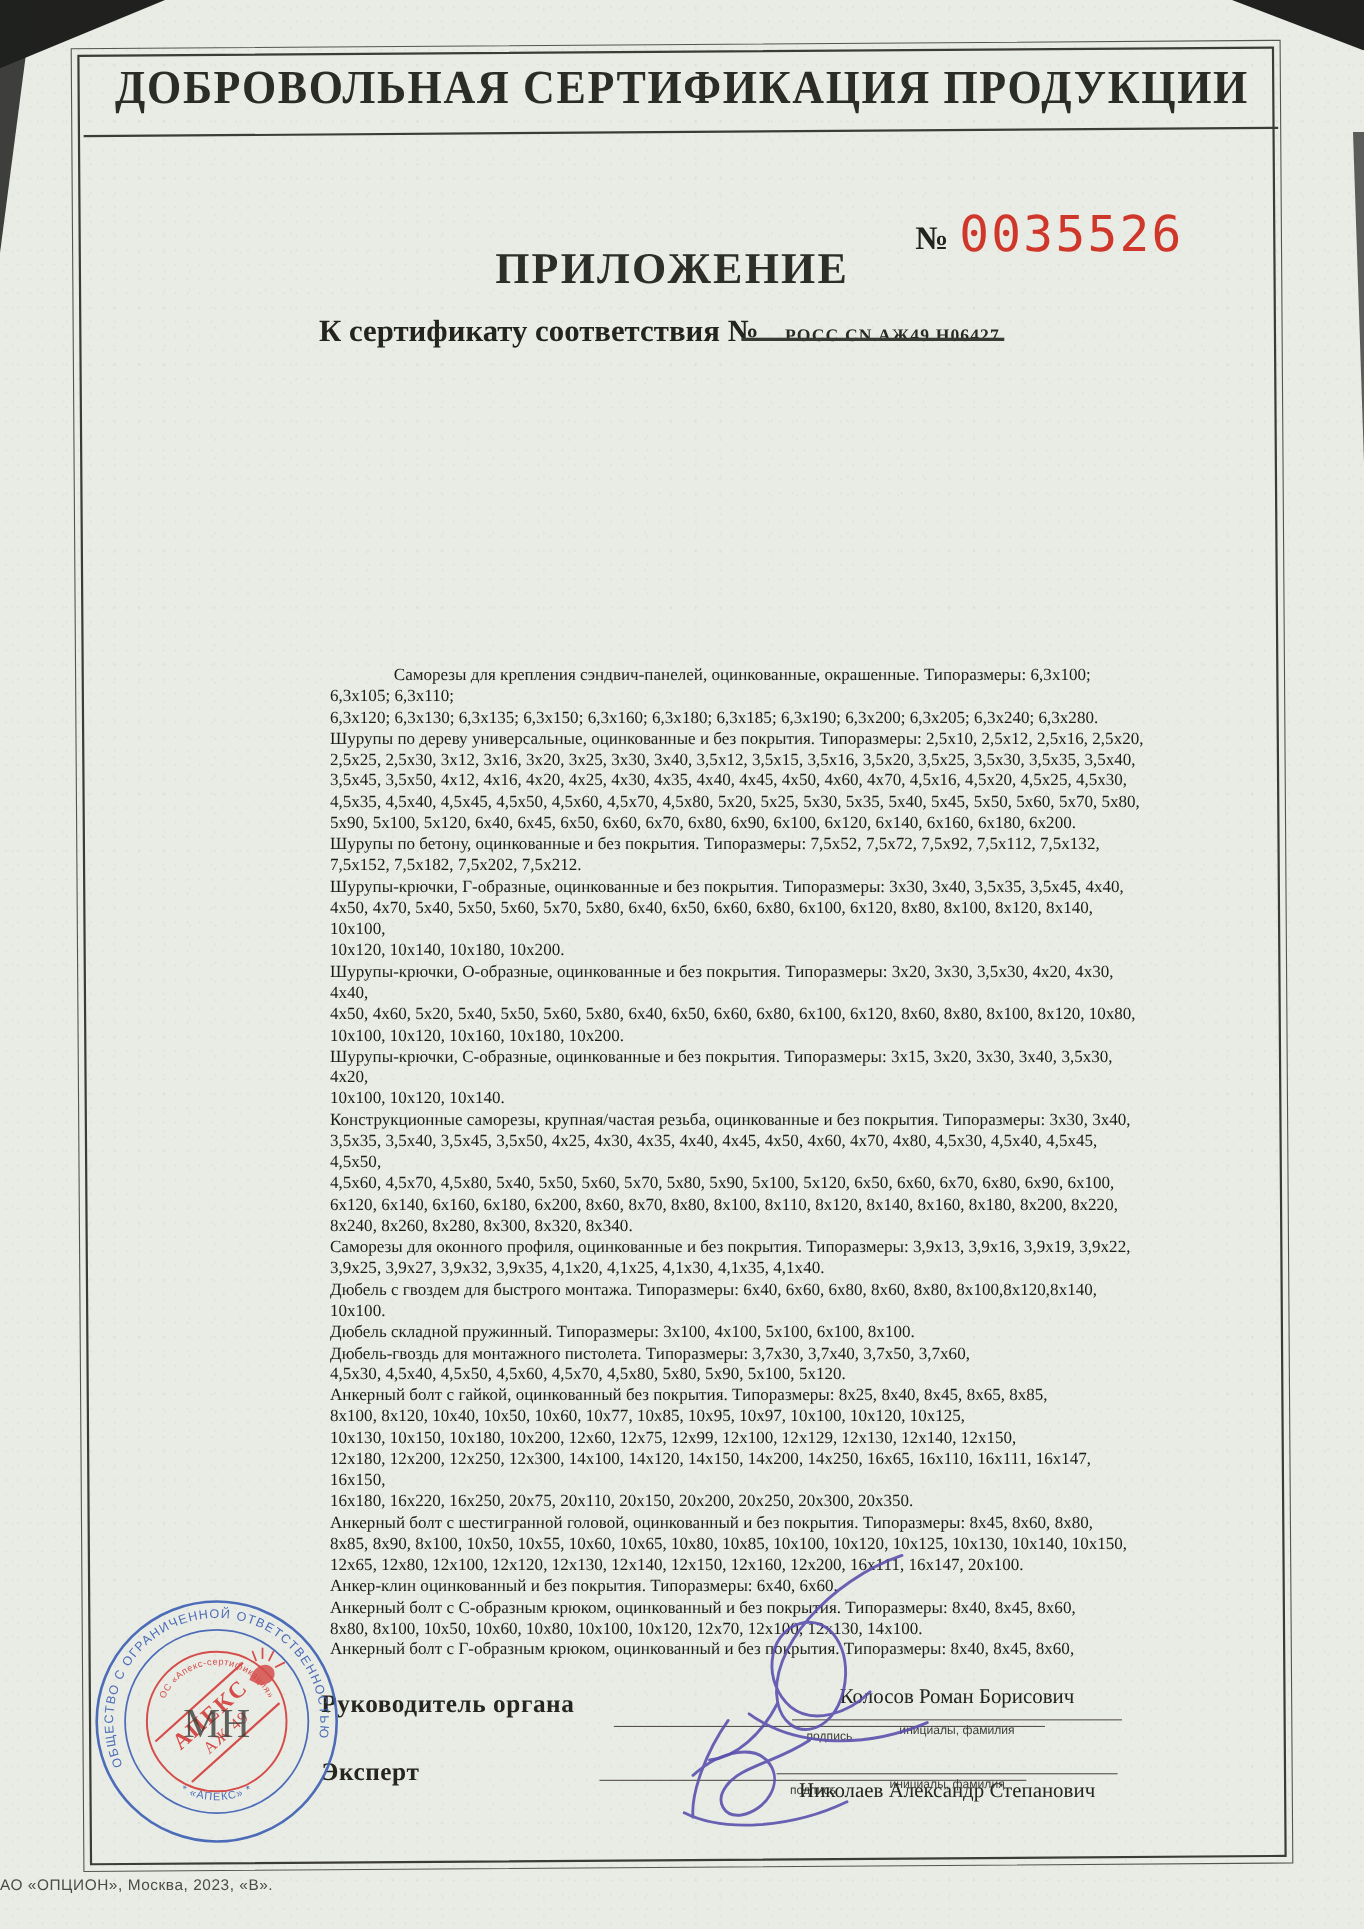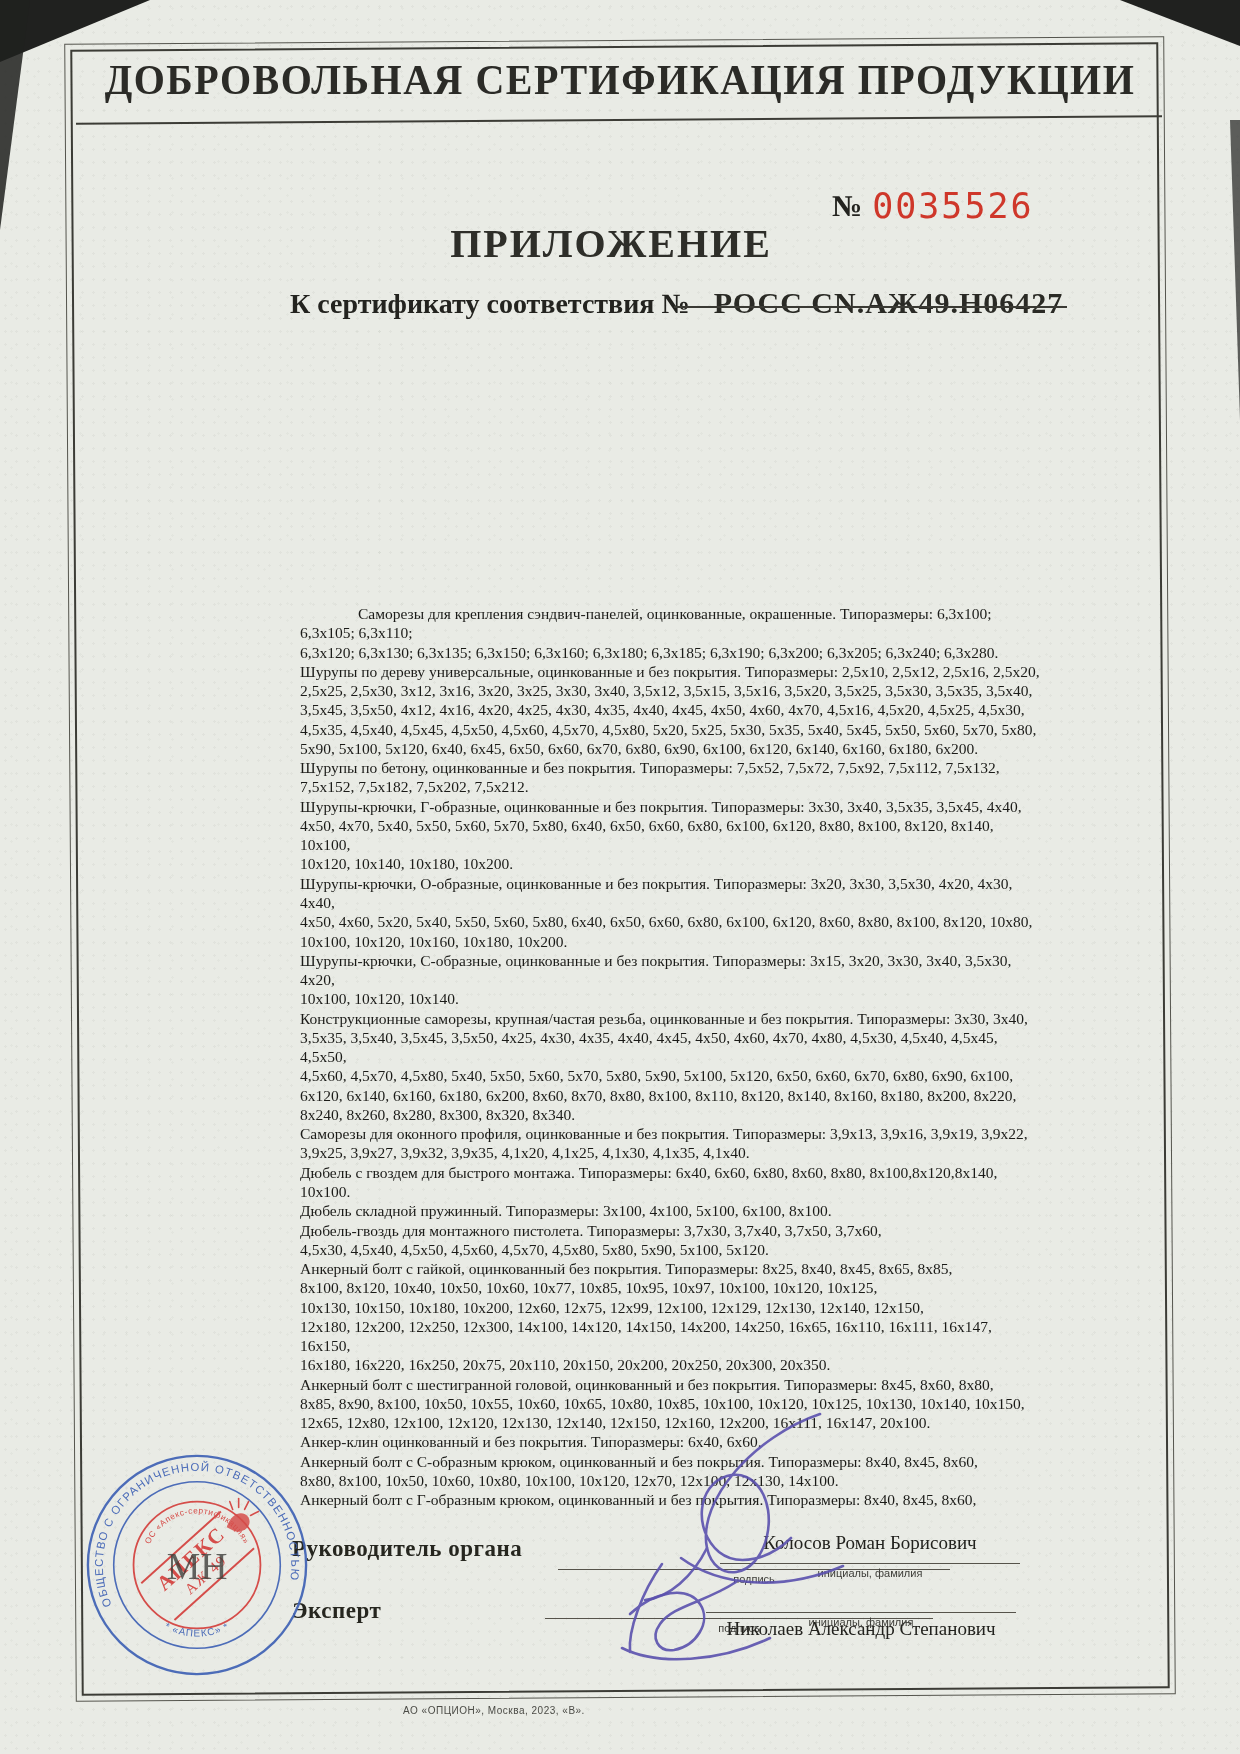--- a/index.html
+++ b/index.html
@@ -25,30 +25,30 @@
   .frame-inner { position:absolute; left:5px; top:5px; right:5px; bottom:5px; border:2.5px solid #3c3c36; }
   .title-rule { position:absolute; left:76px; top:119px; width:1086px; height:0;
     border-top:2.5px solid #3c3c36; transform:rotate(-0.4deg); }
 
   .doc-title { position:absolute; left:0; top:56px; width:100%; text-align:center;
     font-weight:700; font-size:40px; letter-spacing:1.5px; color:#2b2b27;
     transform:scaleY(1.08); }
 
   .doc-number { position:absolute; left:832px; top:186px; white-space:nowrap; }
   .doc-number .prefix { font-size:30px; font-weight:700; color:#23231f; margin-right:10px; }
-  .doc-number .value { font-family:"DejaVu Sans Mono", monospace; font-size:35px;
+  .doc-number .value { font-family:"DejaVu Sans Mono", monospace; font-size:45px;
     color:#cf372a; letter-spacing:2px; vertical-align:-2px; }
 
   .appendix-title { position:absolute; left:0; top:220px; width:1150px; text-align:center;
     font-weight:700; font-size:40px; letter-spacing:2px; color:#2e2e29;padding-left:36px; }
 
   .cert-line { position:absolute; left:290px; top:286px; white-space:nowrap; }
   .cert-label { font-weight:700; font-size:28px; color:#23231f; }
   .cert-value { position:relative; display:inline-block; margin-left:24px;
-    font-weight:700; font-size:30px; letter-spacing:1px; color:#2a2a25; }
+    font-weight:700; font-size:16px; letter-spacing:1px; color:#2a2a25; }
   .cert-value::after { content:""; position:absolute; left:-40px; right:-4px; top:58%;
     height:2.2px; background:#3a3a34; }
 
   .body-lines { position:absolute; left:300px; top:604px; width:858px;
     font-size:15.5px; line-height:19.26px; color:#1b1b18; }
   .body-lines div { white-space:nowrap; }
   .body-lines div:first-child { text-indent:58px; }
 
   .role { position:absolute; font-weight:700; font-size:23px; color:#26261f; letter-spacing:.5px; }
   .role-head { left:292px; top:1536px; }
@@ -63,22 +63,22 @@
   .name-2 { left:708px; top:1586px; width:306px;margin-top:32px; }
   .name-line-1 { left:720px; top:1563px; width:300px; }
   .name-line-2 { left:706px; top:1612px; width:310px; }
 
   .signature-svg { position:absolute; pointer-events:none; }
   .sig-svg-1 { left:585px; top:1408px; }
   .sig-svg-2 { left:598px; top:1550px; }
 
   .stamp { position:absolute; left:78px; top:1446px; width:238px; height:238px; opacity:.92; }
 
-  .footer { position:absolute; left:0; top:1705px; width:988px; text-align:center;
-    font-family:"Liberation Sans", sans-serif; font-size:10px; letter-spacing:.5px; color:#4b4b46; }
+  .footer { position:absolute; left:0; top:1705px; width:988px; 
+    font-family:"Liberation Sans", sans-serif; font-size:14px; letter-spacing:.5px; color:#4b4b46; }
 </style>
 </head>
 <body>
 
 <div class="sheet">
 
   <div class="artifact artifact-tl"></div>
   <div class="artifact artifact-tl2"></div>
   <div class="artifact artifact-tr"></div>
   <div class="artifact artifact-r"></div>

